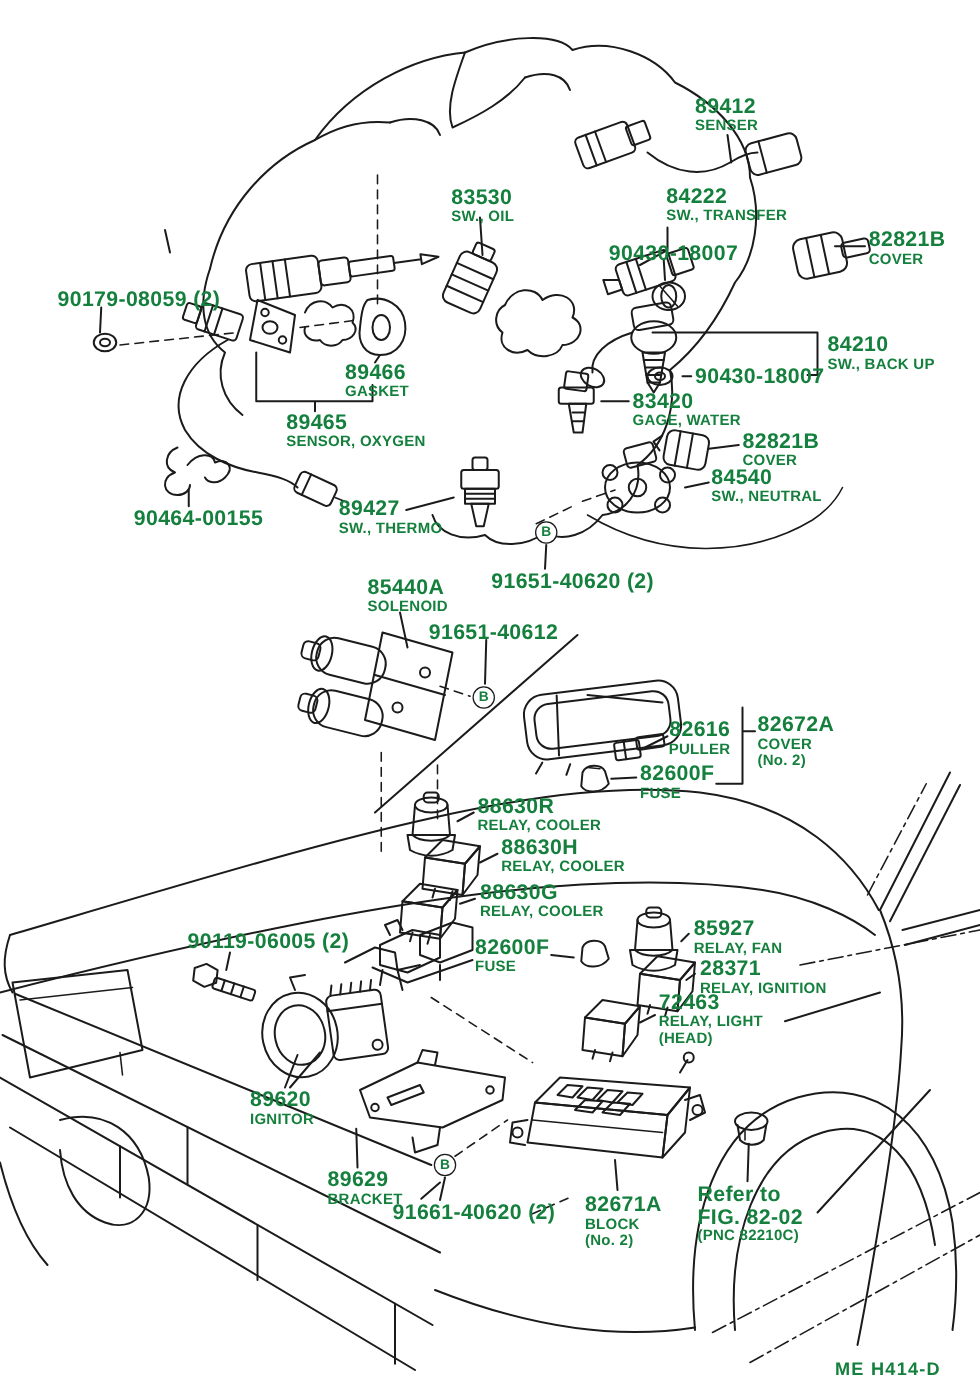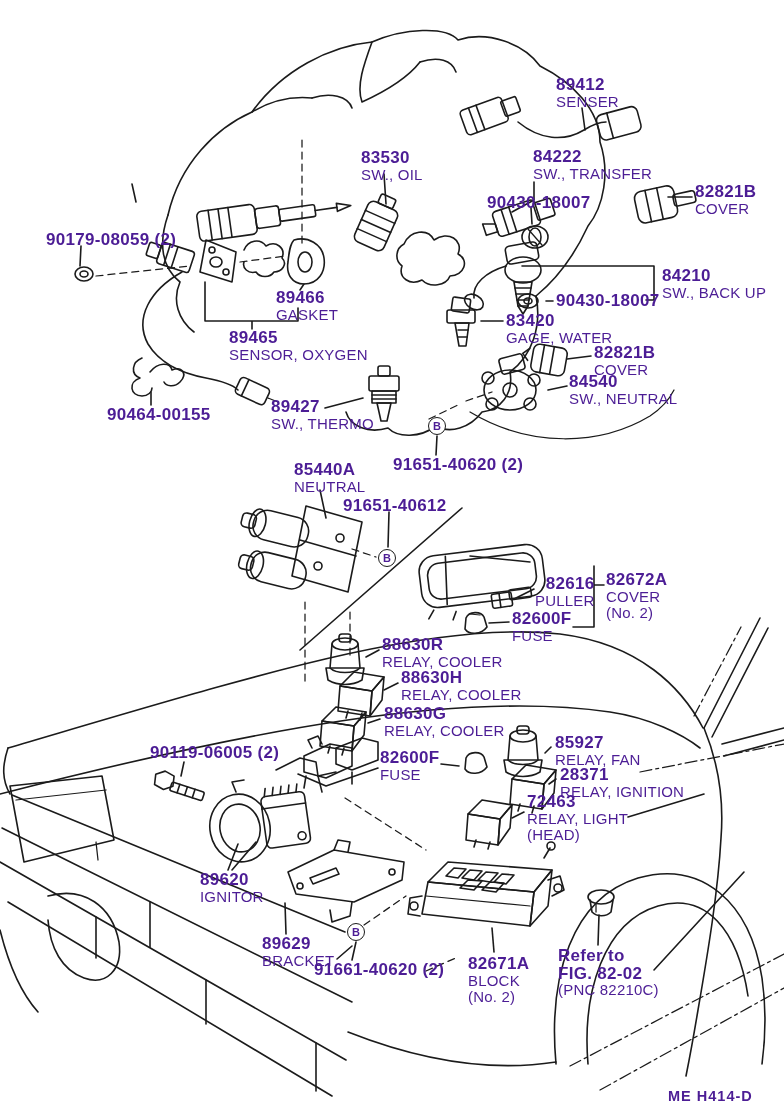--- a/index.html
+++ b/index.html
@@ -1,27 +1,27 @@
 <!DOCTYPE html>
 <html><head>
 <meta charset="utf-8">
 <style>
   html,body{margin:0;padding:0;background:#e8e8e8;}
   #page{position:relative;width:784px;height:1108px;background:#ffffff;overflow:hidden;
-        font-family:"Liberation Sans", sans-serif;color:#4c1d95;}
+        font-family:"Liberation Sans", sans-serif;color:#15803d;}
   #art{position:absolute;left:0;top:0;z-index:1;}
   #art path,#art line,#art rect,#art ellipse,#art circle,#art polyline{
         fill:none;stroke:#1b1b1b;stroke-width:1.6;stroke-linecap:round;stroke-linejoin:round;}
   #art .thin{stroke-width:1.25;}
   #art .dash{stroke-dasharray:7 5;stroke-width:1.25;}
   #art .dashdot{stroke-dasharray:12 4 3 4;stroke-width:1.25;}
   #labels{position:absolute;left:0;top:0;width:784px;height:1108px;z-index:2;}
   .plabel{position:absolute;white-space:nowrap;}
   .code{font-size:17px;font-weight:bold;line-height:1.04;letter-spacing:.3px;}
-  .sub{font-size:15px;font-weight:normal;line-height:1.12;letter-spacing:.2px;}
+  .sub{font-size:12px;font-weight:bold;line-height:1.12;letter-spacing:.2px;}
   .bmark{position:absolute;width:18px;height:18px;border:1.8px solid #1b1b1b;border-radius:50%;
          display:flex;align-items:center;justify-content:center;
          font-size:11px;font-weight:bold;background:#fff;box-sizing:border-box;}
   .footer{position:absolute;font-size:14.5px;font-weight:bold;letter-spacing:1px;margin-top:28px;}
 </style>
 </head>
 <body>
 
 <div id="page">
 
@@ -445,21 +445,21 @@
         <div class="sub">SW., THERMO</div>
       </div>
       <div class="plabel" style="left: 107px; top: 406px;">
         <div class="code">90464-00155</div>
       </div>
       <div class="plabel" style="left: 393px; top: 456px;">
         <div class="code">91651-40620 (2)</div>
       </div>
       <div class="plabel" style="left: 294px; top: 461px;">
         <div class="code">85440A</div>
-        <div class="sub">NEUTRAL</div>
+        <div class="sub">SOLENOID</div>
       </div>
       <div class="plabel" style="left: 343px; top: 497px;">
         <div class="code">91651-40612</div>
       </div>
       <div class="plabel" style="left: 535px; top: 575px; text-align: right;">
         <div class="code">82616</div>
         <div class="sub">PULLER</div>
       </div>
       <div class="plabel" style="left: 606px; top: 571px;">
         <div class="code">82672A</div>

